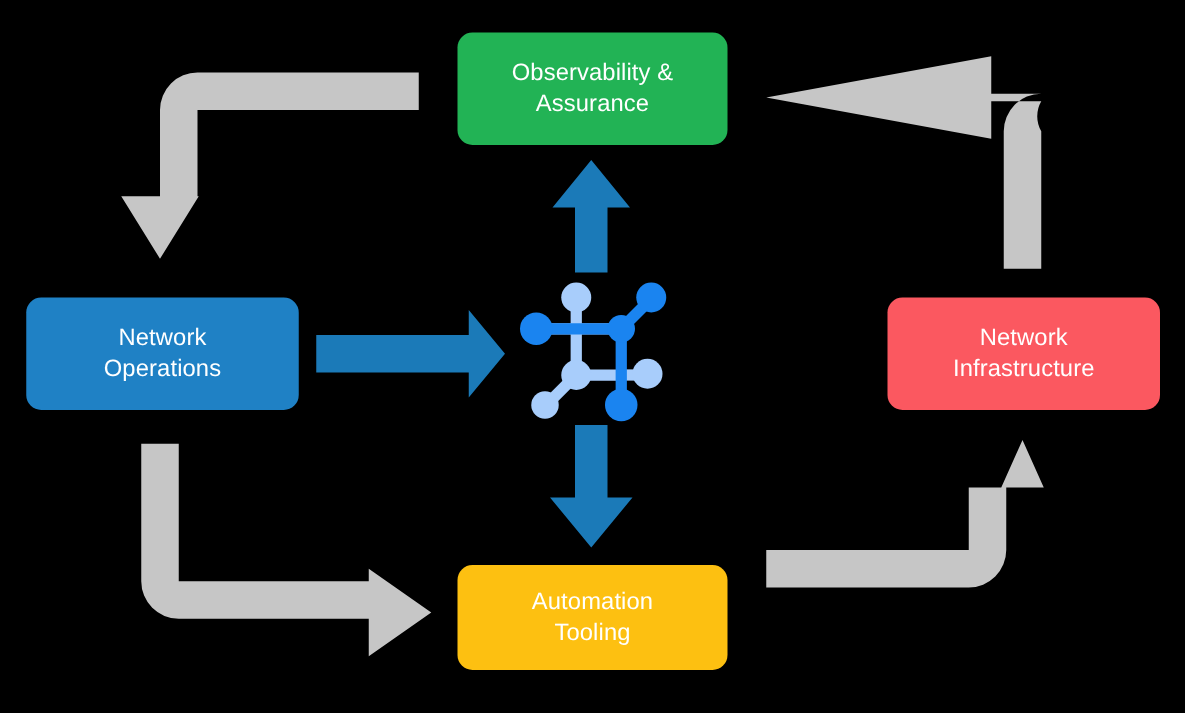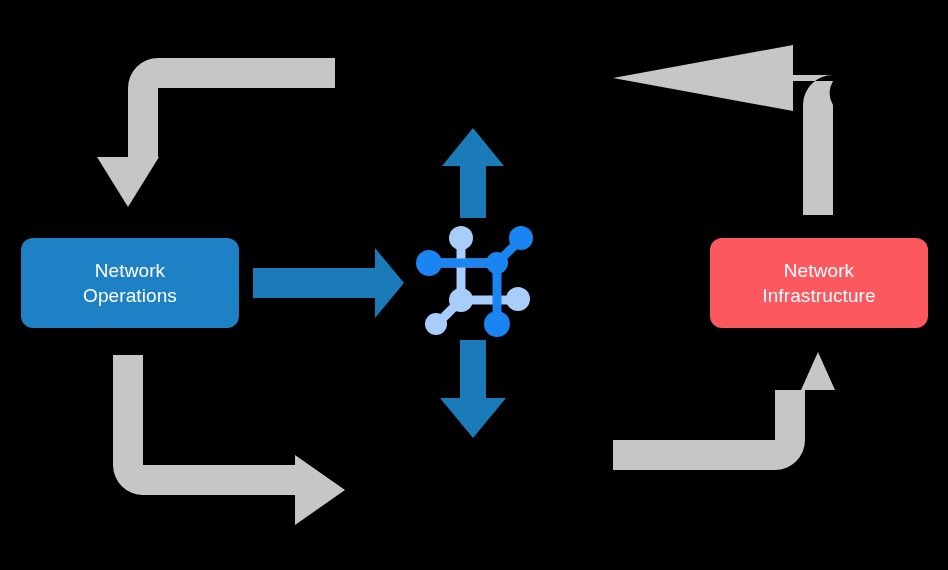--- a/index.html
+++ b/index.html
@@ -138,25 +138,33 @@
       <circle cx="436" cy="324" r="11" fill="#a8cdfb"></circle>
       <circle cx="518" cy="299" r="12" fill="#a8cdfb"></circle>
 
       <circle cx="429" cy="263" r="13" fill="#1a84f0"></circle>
       <circle cx="497" cy="263" r="11" fill="#1a84f0"></circle>
       <circle cx="521" cy="238" r="12" fill="#1a84f0"></circle>
       <circle cx="497" cy="324" r="13" fill="#1a84f0"></circle>
     </g>
   </svg>
 
+  <div class="node-box" id="box-observability" style="background:#22b355;">
+    <span class="node-label">Observability &amp;
+Assurance</span>
+  </div>
 
   <div class="node-box" id="box-operations" style="background:#1f81c5;">
     <span class="node-label">Network
 Operations</span>
   </div>
 
   <div class="node-box" id="box-infrastructure" style="background:#fb5860;">
     <span class="node-label">Network
 Infrastructure</span>
   </div>
 
+  <div class="node-box" id="box-automation" style="background:#fdc011;">
+    <span class="node-label">Automation
+Tooling</span>
+  </div>
 
 </div>
 
 </body></html>

